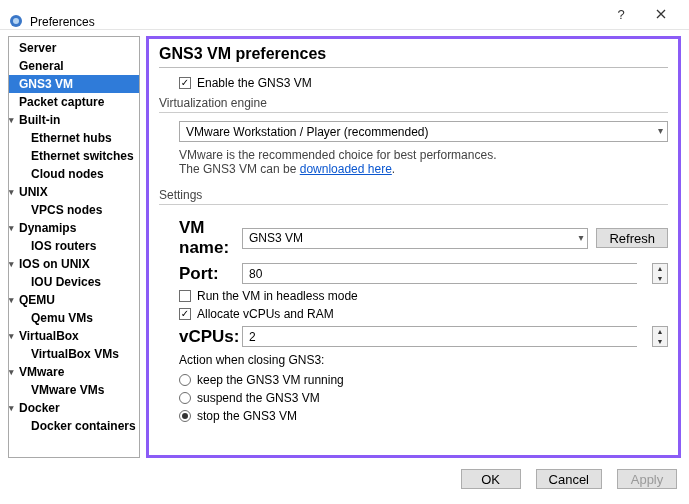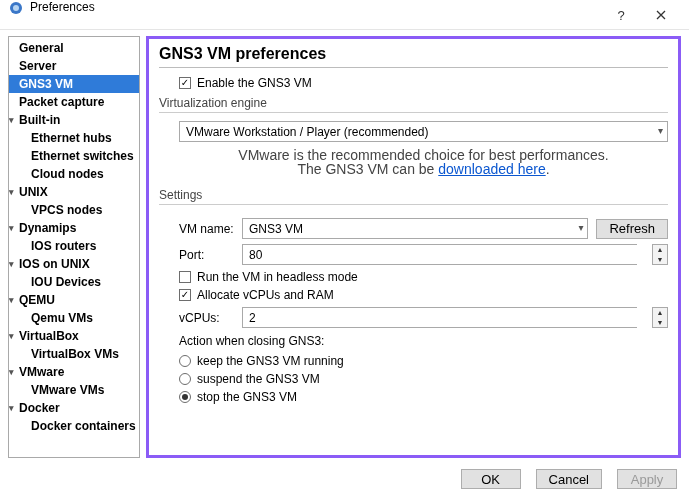--- a/index.html
+++ b/index.html
@@ -1,40 +1,40 @@
 <!DOCTYPE html>
 <html><head>
 <meta charset="utf-8">
 <style>
 * { box-sizing: border-box; margin: 0; padding: 0; }
 body { font-family: "Segoe UI", Tahoma, sans-serif; font-size: 12px; background: #fff; color: #000; width: 689px; height: 504px; overflow: hidden; }
-.titlebar { height: 30px; display: flex; align-items: flex-start; padding: 0 8px; border-bottom: 1px solid #e5e5e5; }
+.titlebar { height: 30px; display: flex; align-items: flex-end; padding: 0 8px; border-bottom: 1px solid #e5e5e5; }
 .titlebar-icon { width: 16px; height: 16px; margin-right: 6px; }
 .titlebar-title { flex: 1; font-size: 12px; }
 .titlebar-btn { width: 40px; height: 30px; display: flex; align-items: center; justify-content: center; font-size: 14px; color: #333; }
 .titlebar-btn.help { font-size: 13px; }
 .main { display: flex; height: 430px; padding: 6px 8px 2px 8px; gap: 6px; }
 .sidebar { width: 132px; border: 1px solid #a9a9a9; background: #fff; overflow: auto; padding: 2px 0; }
 .sidebar-item { padding: 1px 6px 1px 10px; font-size: 12px; line-height: 16px; white-space: nowrap; cursor: default; position: relative; display: flex; align-items: center; font-weight: bold; }
 .sidebar-item.child { padding-left: 22px; }
 .sidebar-item.selected { background: #2f7bd9; color: #fff; }
 .tree-arrow { display: inline-block; width: 8px; font-size: 9px; margin-left: -10px; margin-right: 2px; color: #555; }
 .content { flex: 1; border: 3px solid #8b5cf6; padding: 6px 10px 8px 10px; overflow: auto; }
 .content h1 { font-size: 16px; font-weight: bold; margin-bottom: 2px; }
 .hr { border: none; border-top: 1px solid #bcbcbc; margin: 4px 0 8px 0; }
 .row { display: flex; align-items: center; margin: 4px 0; gap: 6px; }
 .checkbox-box { width: 12px; height: 12px; border: 1px solid #6d6d6d; display: inline-flex; align-items: center; justify-content: center; font-size: 10px; line-height: 10px; background: #fff; }
 .group-label { font-size: 12px; margin-top: 6px; color: #444; }
 .group-box { border-top: 1px solid #ccc; margin-top: 2px; padding-top: 8px; }
 .combo { flex: 1; height: 21px; border: 1px solid #a9a9a9; background: #fff; display: flex; align-items: center; padding: 0 20px 0 6px; position: relative; }
 .combo-arrow { position: absolute; right: 4px; top: 3px; font-size: 10px; color: #555; }
-.helptext { font-size: 14px; color: #444; margin-top: 6px; line-height: 14px; text-align: center; }
+.helptext { font-size: 12px; color: #444; margin-top: 6px; line-height: 14px; }
 a { color: #0b57d0; text-decoration: underline; }
 .field-row { display: flex; align-items: center; margin: 5px 0; gap: 8px; }
-.field-label { width: 55px; font-size: 12px; }
+.field-label { width: 55px; font-size: 17px; font-weight: bold; }
 .spinbox { display: flex; align-items: center; gap: 15px; }
 .spinbox-input { flex: 1; height: 21px; border: 1px solid #a9a9a9; border-right: none; background: #fff; padding: 0 6px; display: flex; align-items: center; }
 .spin-buttons { width: 16px; height: 21px; border: 1px solid #a9a9a9; display: flex; flex-direction: column; }
 .spin-btn { flex: 1; display: flex; align-items: center; justify-content: center; font-size: 7px; background: #f3f3f3; color: #333; }
 .btn { height: 20px; padding: 0 12px; border: 1px solid #adadad; background: #e1e1e1; display: inline-flex; align-items: center; justify-content: center; font-size: 13px; min-width: 60px; }
 .btn.disabled { color: #9a9a9a; }
 .radio { width: 12px; height: 12px; border: 1px solid #6d6d6d; border-radius: 50%; display: inline-flex; align-items: center; justify-content: center; background: #fff; }
 .radio .dot { width: 6px; height: 6px; border-radius: 50%; background: #333; }
 .footer { height: 38px; display: flex; justify-content: flex-end; align-items: center; gap: 15px; padding: 0 12px; }
 .indent { margin-left: 20px; }
@@ -54,24 +54,24 @@
   <div class="titlebar-btn">
     <svg width="10" height="10" viewBox="0 0 10 10">
         <path d="M1 1 L9 9 M9 1 L1 9" stroke="#333" stroke-width="1.3"></path>
       </svg>
   </div>
 </div>
 
 <div class="main">
   <div class="sidebar">
     <div class="sidebar-item">
+        <span>Server</span>
+      </div>
+    <div class="sidebar-item">
         <span>General</span>
-      </div>
-    <div class="sidebar-item">
-        <span>Server</span>
       </div>
     <div class="sidebar-item selected">
         <span>GNS3 VM</span>
       </div>
     <div class="sidebar-item">
         <span>Packet capture</span>
       </div>
     <div class="sidebar-item">
         <span class="tree-arrow">▾</span>
         <span>Built-in</span>

